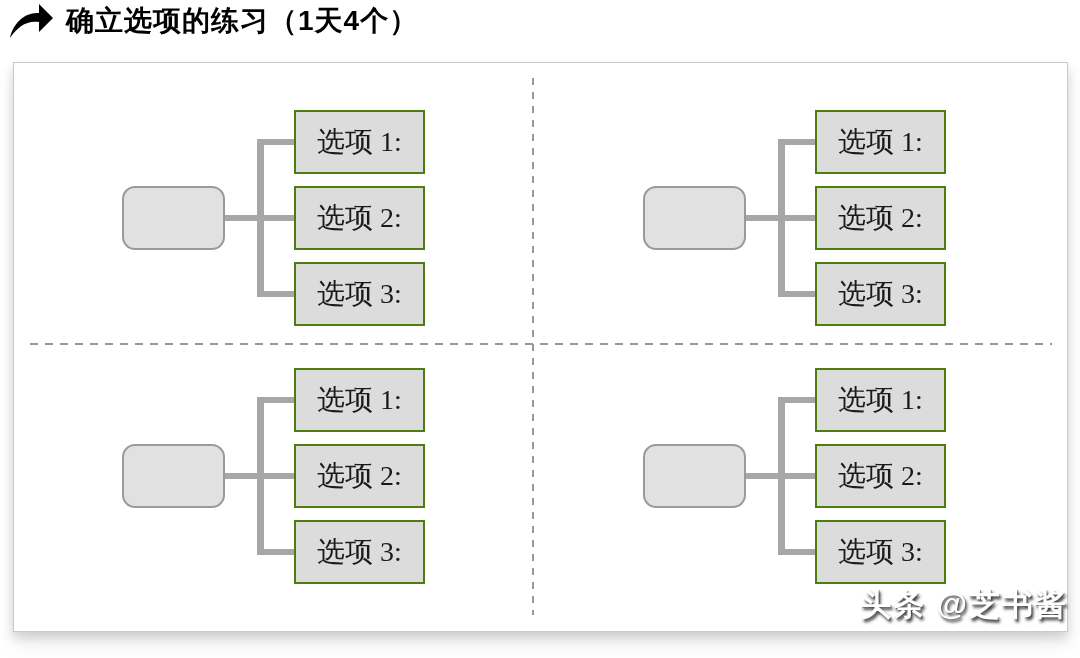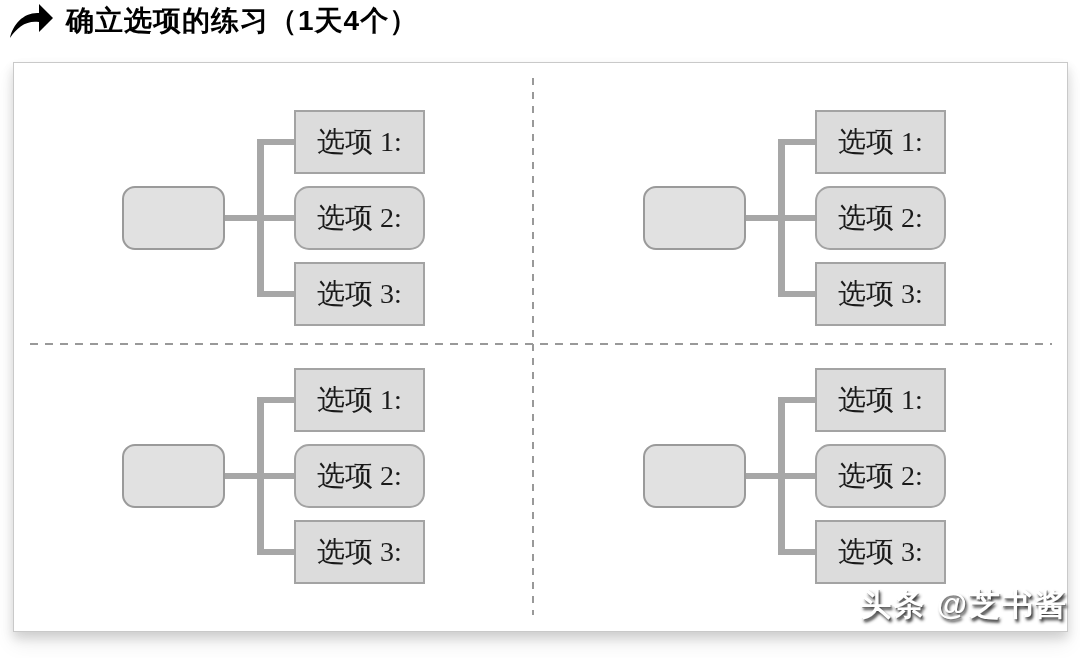--- a/index.html
+++ b/index.html
@@ -62,27 +62,27 @@
   }
   .branch{ position:absolute; height:6px; background:#a7a7a7; }
   .b1{ left:135px; top:29px;  width:37px; }
   .b2{ left:103px; top:105px; width:69px; }
   .b3{ left:135px; top:181px; width:37px; }
 
   .opt{
     position:absolute; left:172px;
     width:131px; height:64px;
     background:#dcdcdc;
-    border:2px solid #a3a3a3;
+    border:2px solid #4d7c0f;
     display:flex; align-items:center; justify-content:center;
     font-family:"Liberation Serif","DejaVu Serif",serif;
     font-size:28px; color:#1a1a1a;
     white-space:nowrap;
   }
-  .o1{ top:0; } .o2{ top:76px;border-radius:15px; } .o3{ top:152px;text-align:center; }
+  .o1{ top:0; } .o2{ top:76px; } .o3{ top:152px;text-align:center; }
 
   
   .watermark{
     position:absolute; right:12px; top:584px;
     font-size:31px; font-weight:bold; letter-spacing:2px;
     color:#ffffff;
     text-shadow:2px 3px 3px rgba(45,45,45,0.9), 1px 1px 0 rgba(100,100,100,0.55);
     z-index:5;
   }
 </style>

